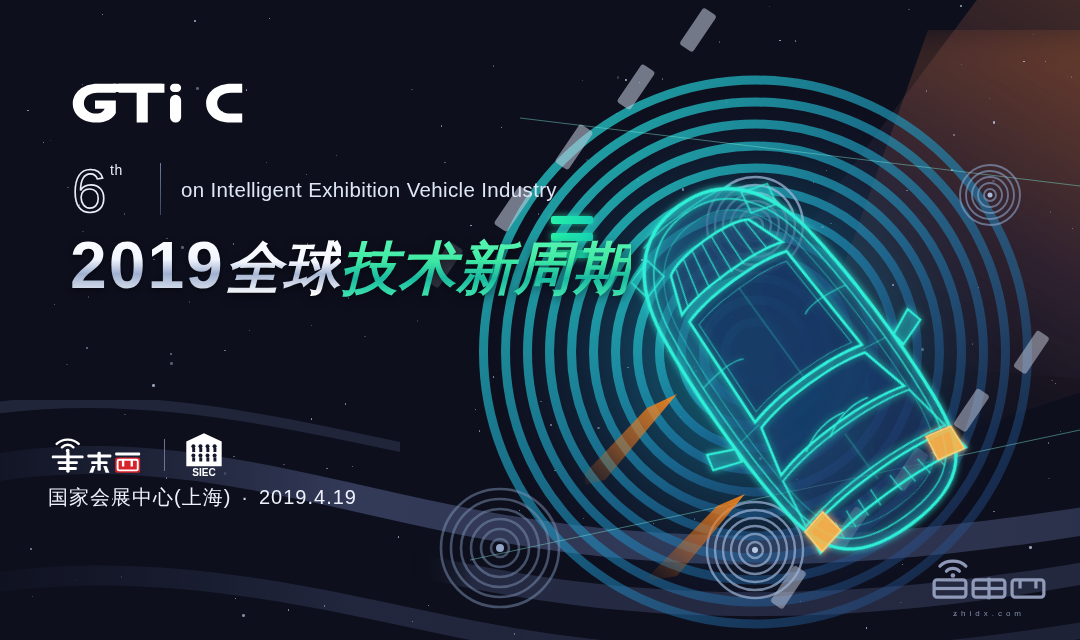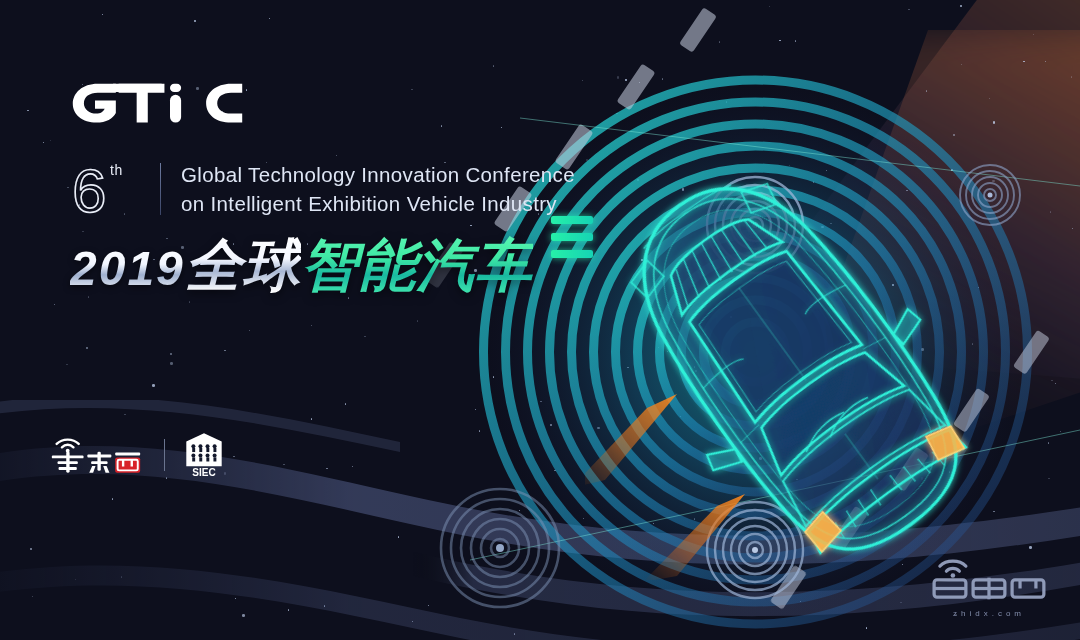--- a/index.html
+++ b/index.html
@@ -59,21 +59,21 @@
   .edition-row{display:flex;align-items:center;gap:14px;margin-bottom:8px;}
   .six-badge{width:54px;height:62px;flex:0 0 auto;position:relative;}
   .th{position:absolute;left:40px;top:4px;color:#e9edf7;font-size:14px;letter-spacing:.5px;}
   .divider{width:1px;height:52px;background:linear-gradient(#6d7ba0,#3a4466);margin:0 6px 0 22px;}
   .eng{color:#dfe6f5;font-size:20.5px;line-height:29px;letter-spacing:.35px;white-space:nowrap;}
 
   
   .headline{margin-top:14px;}
   .hl-row{font-size:57px;line-height:62px;font-weight:bold;letter-spacing:1px;white-space:nowrap;}
   .hl-year{
-    font-size:48px;font-style:italic;font-weight:bold;letter-spacing:2px;
+    font-size:66px;font-weight:bold;letter-spacing:2px;
     background:linear-gradient(180deg,#ffffff 0%,#f2f6ff 42%,#9fb0cf 62%,#ffffff 100%);
     -webkit-background-clip:text;background-clip:text;color:transparent;
     filter:drop-shadow(0 2px 3px rgba(0,0,0,.55));
   }
   .hl-white{
     font-style:italic;
     background:linear-gradient(180deg,#ffffff 0%,#f4f7ff 40%,#a8b7d4 60%,#ffffff 92%);
     -webkit-background-clip:text;background-clip:text;color:transparent;
     filter:drop-shadow(0 3px 4px rgba(0,0,0,.55));
   }
@@ -505,29 +505,28 @@
     
     <div class="edition-row">
       <div class="six-badge">
         <svg width="44" height="62" viewBox="0 0 44 62">
           <text x="2" y="54" font-family="'Liberation Sans',sans-serif" font-size="62" fill="none" stroke="#e9edf7" stroke-width="1.6">6</text>
         </svg>
         <span class="th">th</span>
       </div>
       <div class="divider"></div>
       <div class="eng">
-        <div>Global Technology Innovation Conference</div>
         <div>on Intelligent Exhibition Vehicle Industry</div>
       </div>
     </div>
 
     
     <div class="headline">
       <div class="hl-row">
-        <span class="hl-year">2019</span><span class="hl-white">全球</span><span class="hl-green">智能汽车</span>
+        <span class="hl-year">2019</span><span class="hl-white">全球</span><span class="hl-green">技术新周期</span>
       </div>
     </div>
 
     
   </div>
 
   <div class="logos">
     <svg class="cdx" viewBox="0 0 200 86">
 
       <g fill="none" stroke="#ffffff" stroke-width="5" stroke-linecap="round">
@@ -581,20 +580,23 @@
           <rect x="12" y="43" width="5" height="7"></rect>
             <rect x="24" y="43" width="5" height="7"></rect>
           <rect x="36" y="43" width="5" height="7"></rect>
             <rect x="48" y="43" width="5" height="7"></rect>
         </g>
         <text x="32" y="74" text-anchor="middle" font-family="'Liberation Sans',sans-serif" font-size="17" font-weight="bold" fill="#ffffff">SIEC</text>
       </svg>
     </div>
   </div>
 
+  <div class="venue">
+    <span>国家会展中心(上海)</span><span class="dot">·</span><span>2019.4.19</span>
+  </div>
 
   <div class="watermark">
     <svg viewBox="0 0 180 66">
       <g fill="none" stroke="#9aa5c4" stroke-width="4.5" stroke-linecap="round">
         <path d="M22,14 C31,5 49,5 58,14"></path>
         <path d="M31,21 C36,16 44,16 49,21"></path>
       </g>
       <circle cx="40" cy="27" r="3.2" fill="#9aa5c4"></circle>
       <g fill="none" stroke="#9aa5c4" stroke-width="4.5" stroke-linejoin="round">
         <rect x="14" y="33" width="44" height="24" rx="4"></rect>

